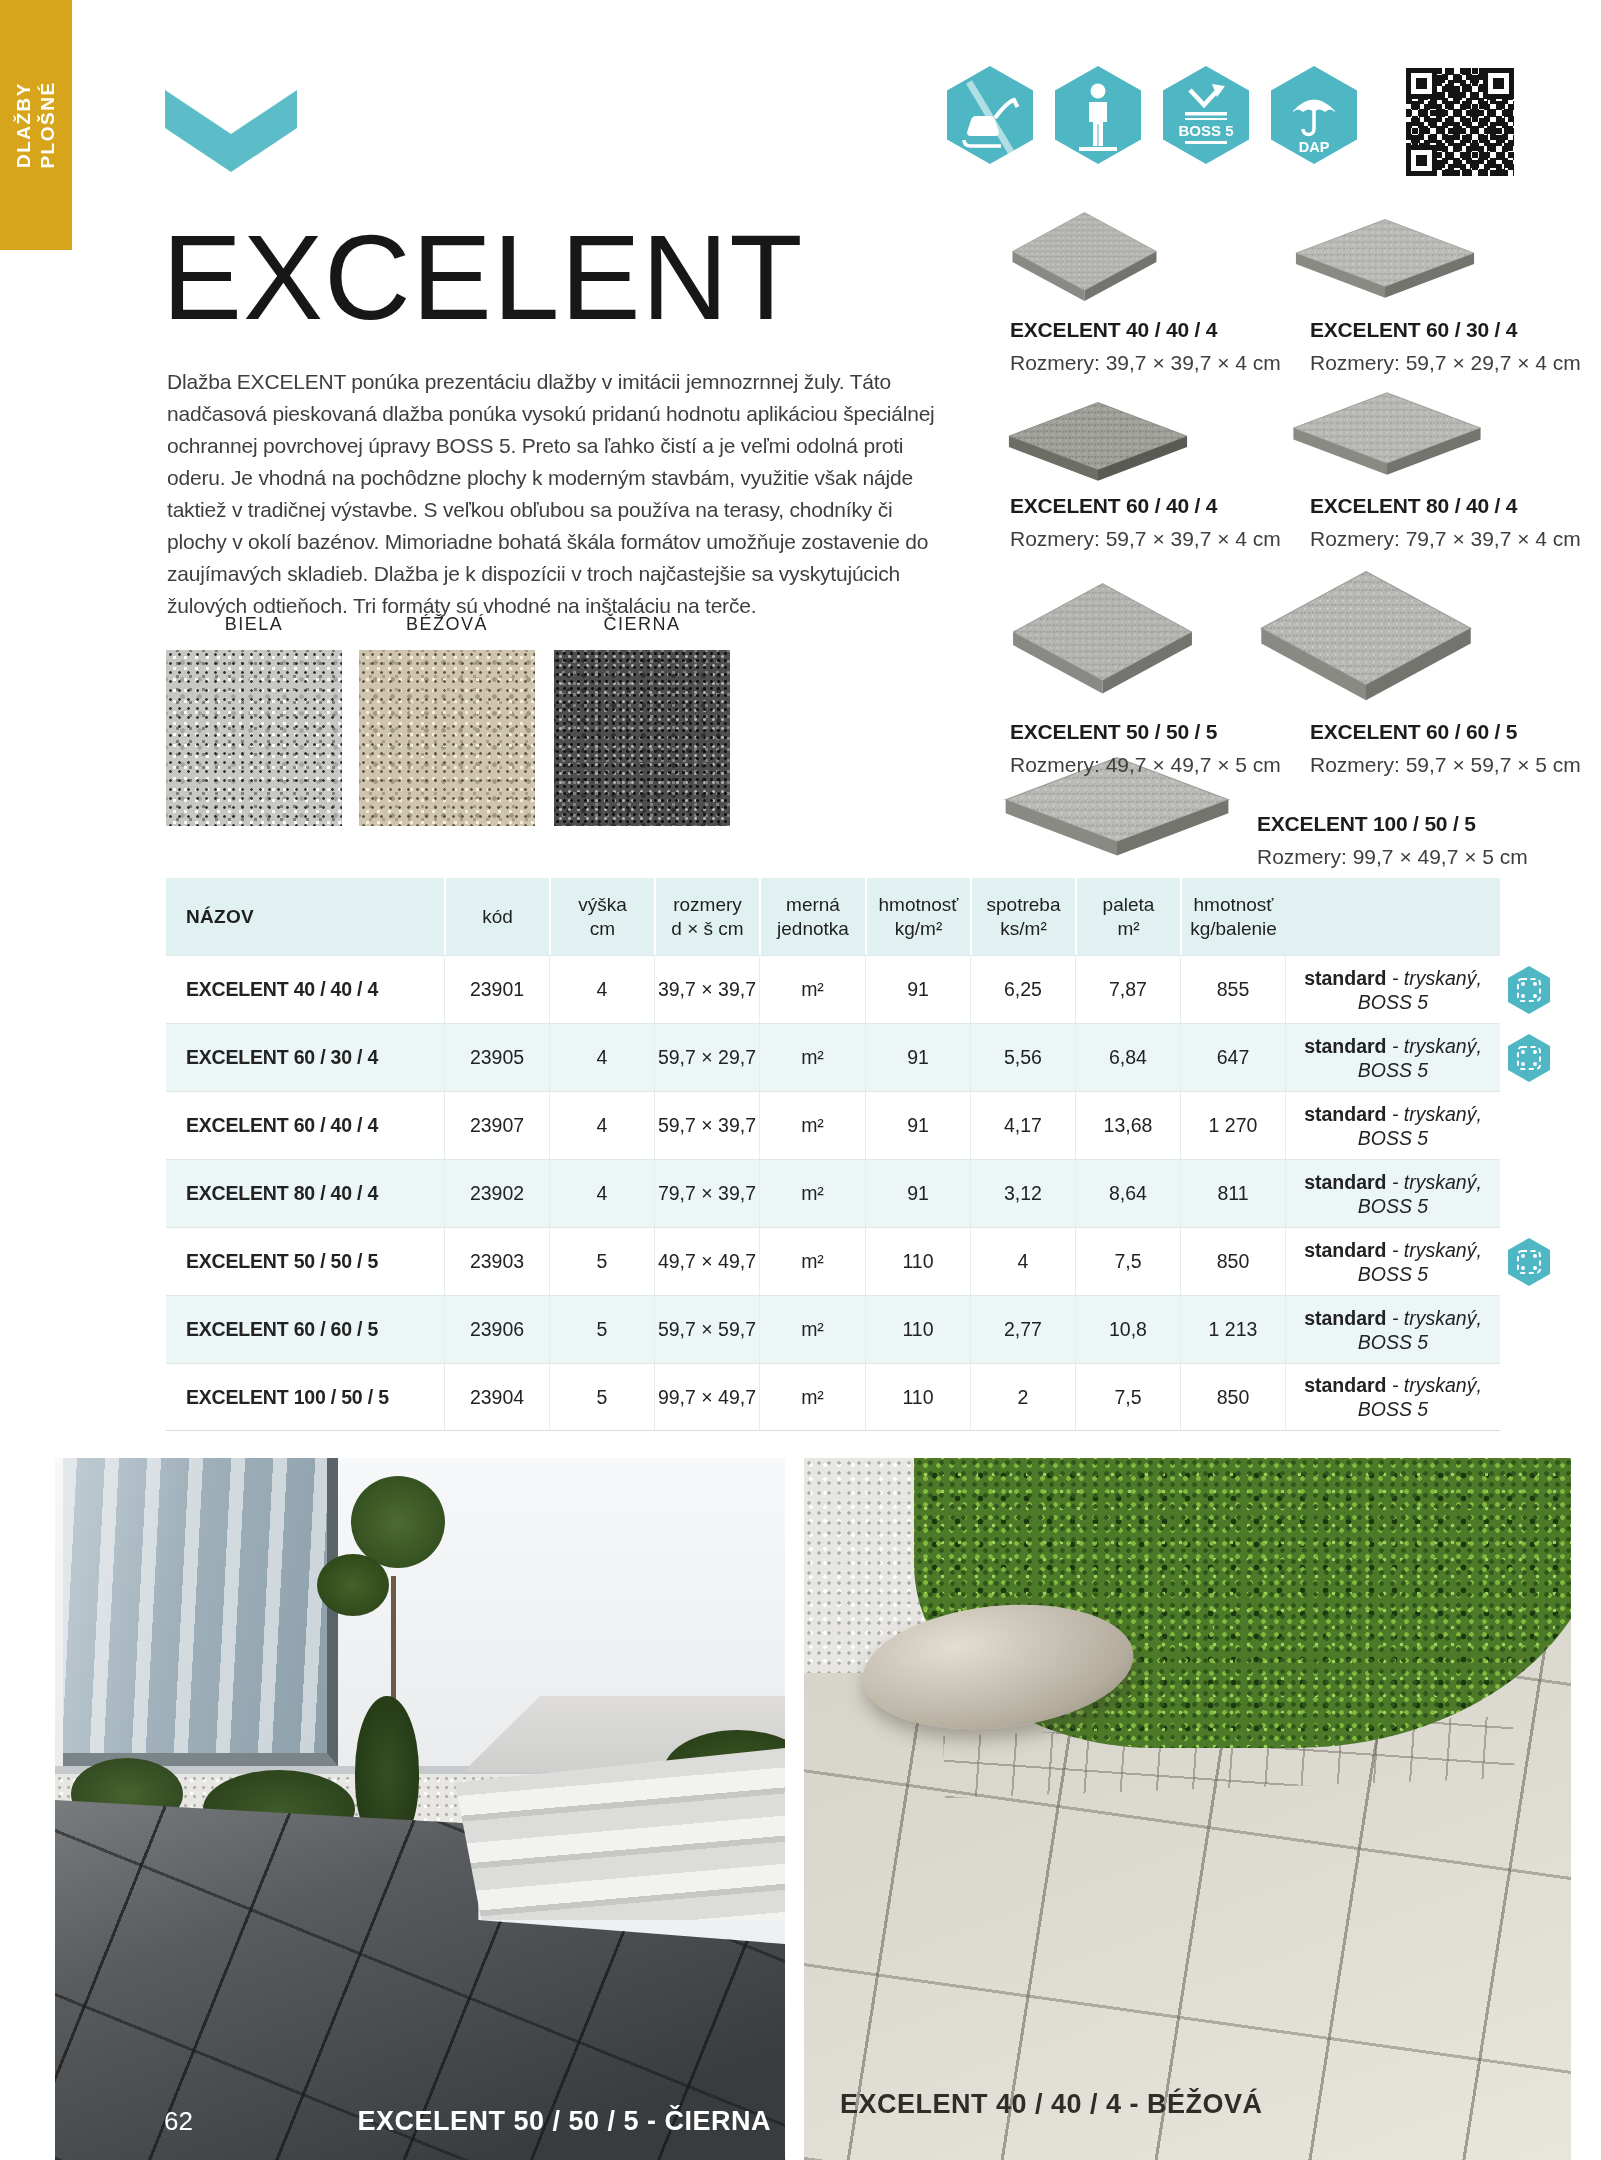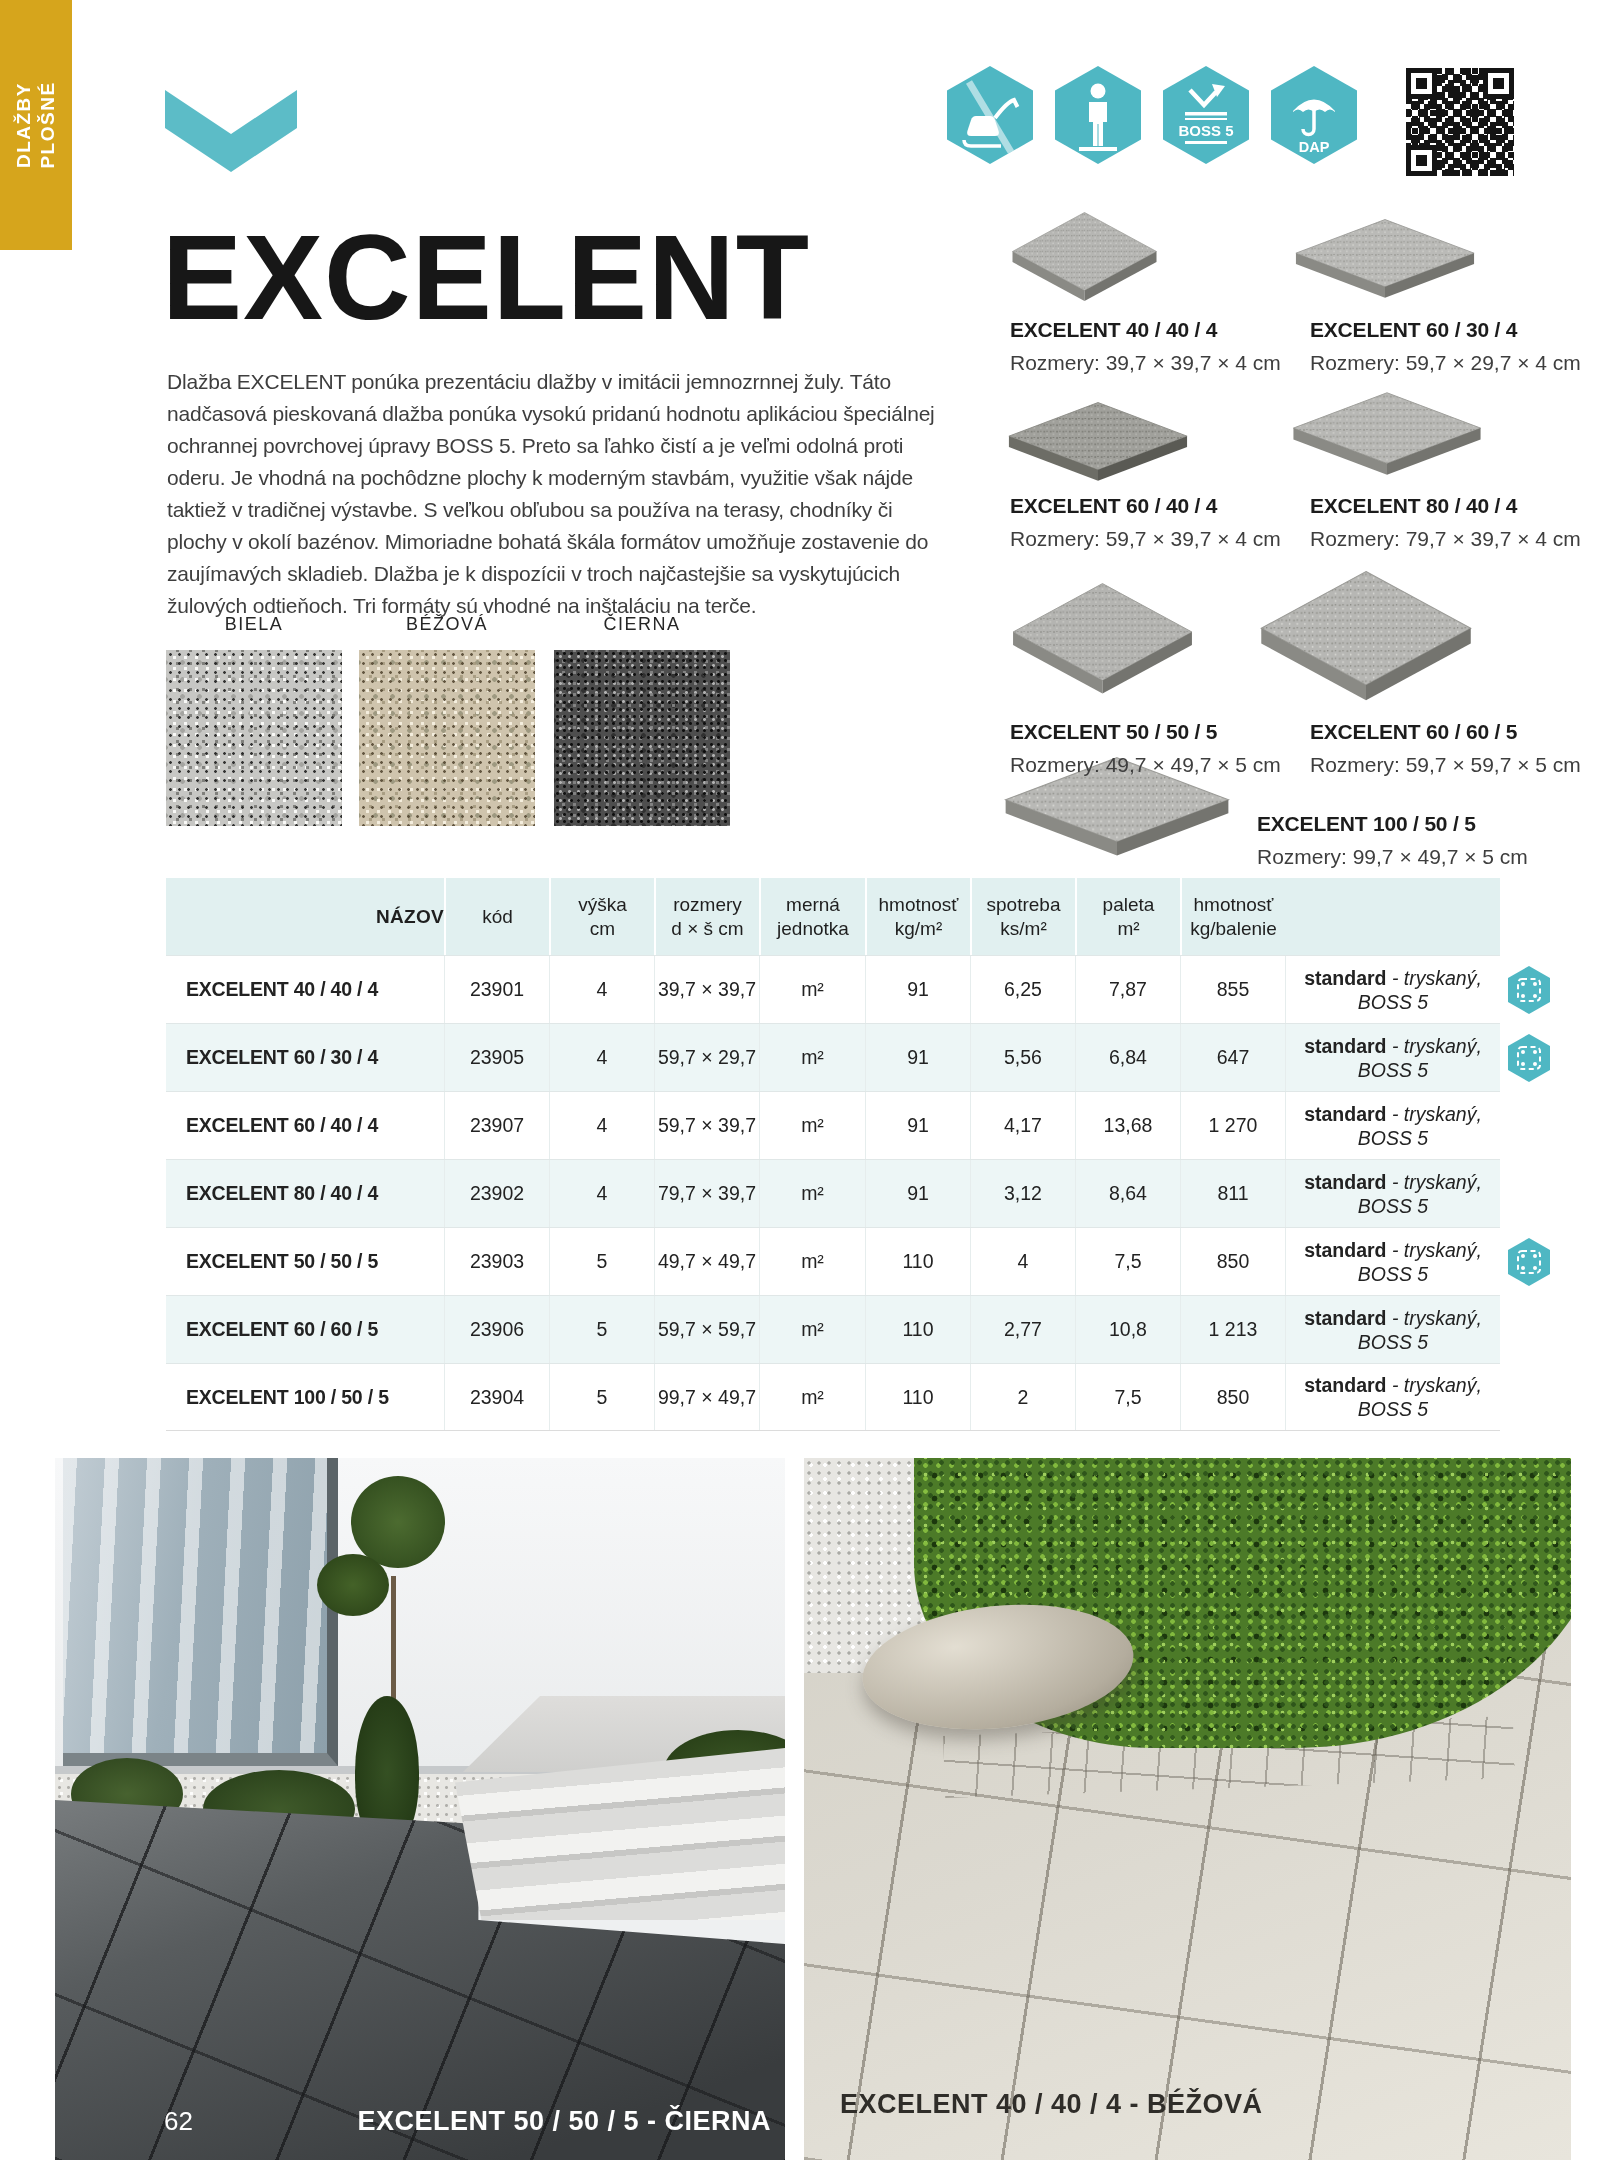--- a/index.html
+++ b/index.html
@@ -24,21 +24,21 @@
   .qr { position:absolute; left:1400px; top:62px; width:120px; height:120px; background:#fff; }
   .qr-modules { position:absolute; inset:6px;
     background-image:repeating-conic-gradient(#141414 0% 25%, transparent 0% 50%),
                      repeating-conic-gradient(#141414 0% 25%, transparent 0% 50%);
     background-size:12px 12px, 17px 17px; background-position:0 0, 5px 7px; }
   .qf { position:absolute; width:31px; height:31px; border:5px solid #141414; background:#fff; }
   .qf::after { content:""; position:absolute; inset:5px; background:#141414; }
   .qf.tl { left:6px; top:6px; } .qf.tr { right:6px; top:6px; } .qf.bl { left:6px; bottom:6px; }
 
   
-  .title { position:absolute; left:162px; top:217px; font-size:120px; font-weight:700;
+  .title { position:absolute; left:162px; top:217px; font-size:120px; font-weight:400;
     letter-spacing:1px; line-height:120px; color:#171717; }
   .intro { position:absolute; left:167px; top:366px; width:778px; font-size:21px;
     line-height:32px; color:#3e3e3e; letter-spacing:-0.2px; }
 
   
   .swl { position:absolute; top:614px; width:176px; text-align:center; font-size:18px;
     letter-spacing:1.5px; color:#262626; }
   .swb { position:absolute; top:650px; width:176px; height:176px; }
   .sw0 { left:166px; } .sw1 { left:359px; } .sw2 { left:554px; }
   .sw-biela { background-color:#c7c7c4; background-image:
@@ -77,21 +77,21 @@
   .p6t { left:992px;  top:752px; width:250px; } .p6l { left:1257px; top:812px; }
 
   
   .spec-table { position:absolute; left:166px; top:878px; width:1334px; }
   .thead, .trow { display:grid;
     grid-template-columns:278px 105px 105px 105px 106px 105px 105px 105px 105px 215px; }
   .thead { height:77px; background:#E1F0F0; }
   .th { display:flex; flex-direction:column; align-items:center; justify-content:center;
     line-height:24px; font-size:19px; color:#1f1f1f; }
   .thead > .th + .th { border-left:2px solid #fff; }
-  .th.nazov { align-items:flex-end; padding-left:20px; font-weight:700; letter-spacing:0.3px; }
+  .th.nazov { align-items:flex-start; padding-left:20px; font-weight:700; letter-spacing:0.3px; }
   .trow { height:68px; position:relative; border-top:1px solid #e0e7e7; background:#fff; }
   .trow.even { background:#EDF6F6; }
   .trow.last { border-bottom:1px solid #dcdcdc; }
   .td { display:flex; align-items:center; justify-content:center; font-size:19.5px; color:#222; }
   .trow > .td + .td { border-left:1px solid #e6eded; }
   .td.name { justify-content:flex-start; padding-left:20px; font-weight:700; letter-spacing:-0.2px; }
   .td.povrch { text-align:center; line-height:24px; padding:0 10px; }
   .td.povrch .it { font-style:italic; }
   .terce { position:absolute; left:1342px; top:10px; width:42px; height:48px; }
 

